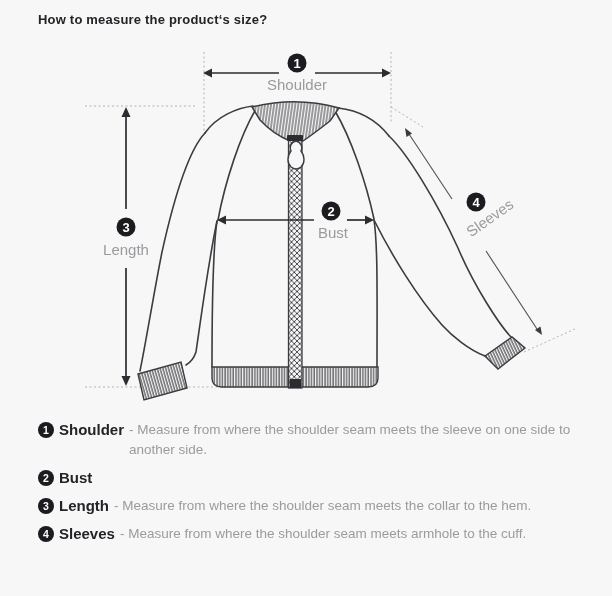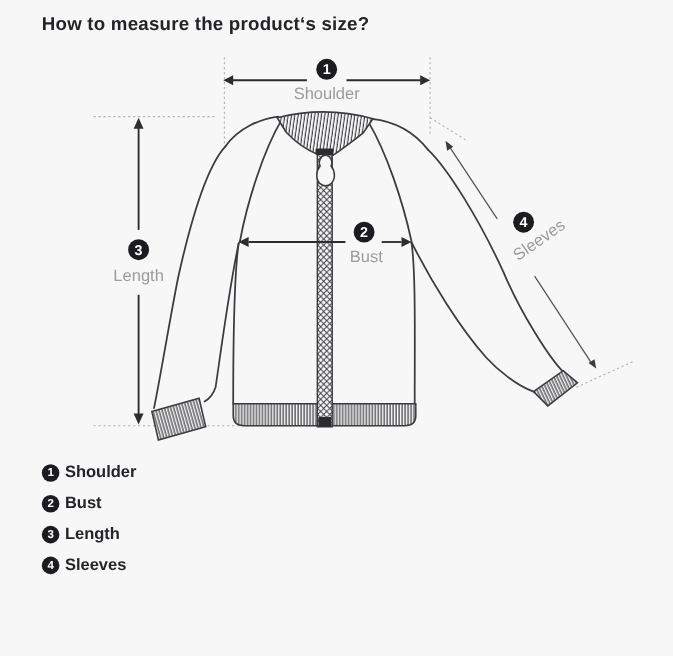--- a/index.html
+++ b/index.html
@@ -6,21 +6,21 @@
   body{
     width:612px;height:596px;
     background:#f7f7f7;
     font-family:"Liberation Sans", sans-serif;
     position:relative;
     overflow:hidden;
     -webkit-font-smoothing:antialiased;
   }
   .page-title{
     position:absolute;left:38px;top:12px;margin:0;
-    font-size:17px;font-weight:700;color:#232328;letter-spacing:.2px;
+    font-size:13px;font-weight:700;color:#232328;letter-spacing:.2px;
   }
   .diagram-svg{position:absolute;left:0;top:0;}
   svg text{font-family:"Liberation Sans", sans-serif;}
   .measure-label{font-size:15px;fill:#9b9b9f;}
   .badge-num-svg{font-size:13px;font-weight:700;fill:#ffffff;}
   .legend{
     position:absolute;left:0;right:0;top:420px;
     padding:0 36px 0 38px;
   }
   .legend-row{
@@ -151,26 +151,29 @@
     <circle cx="476" cy="202" r="9.5" fill="#1c1c20"></circle>
     <text class="badge-num-svg" x="476" y="206.5" text-anchor="middle">4</text>
     <text class="measure-label" x="490" y="223" text-anchor="middle" transform="rotate(-35 490 218)">Sleeves</text>
   </g>
 </svg>
 
 <div class="legend">
   <div class="legend-row">
     <span class="legend-badge">1</span>
     <span class="legend-term">Shoulder</span>
+    <span class="legend-desc">- Measure from where the shoulder seam meets the sleeve on one side to another side.</span>
   </div>
   <div class="legend-row">
     <span class="legend-badge">2</span>
     <span class="legend-term">Bust</span>
   </div>
   <div class="legend-row">
     <span class="legend-badge">3</span>
     <span class="legend-term">Length</span>
+    <span class="legend-desc">- Measure from where the shoulder seam meets the collar to the hem.</span>
   </div>
   <div class="legend-row">
     <span class="legend-badge">4</span>
     <span class="legend-term">Sleeves</span>
+    <span class="legend-desc">- Measure from where the shoulder seam meets armhole to the cuff.</span>
   </div>
 </div>
 
 </body></html>

